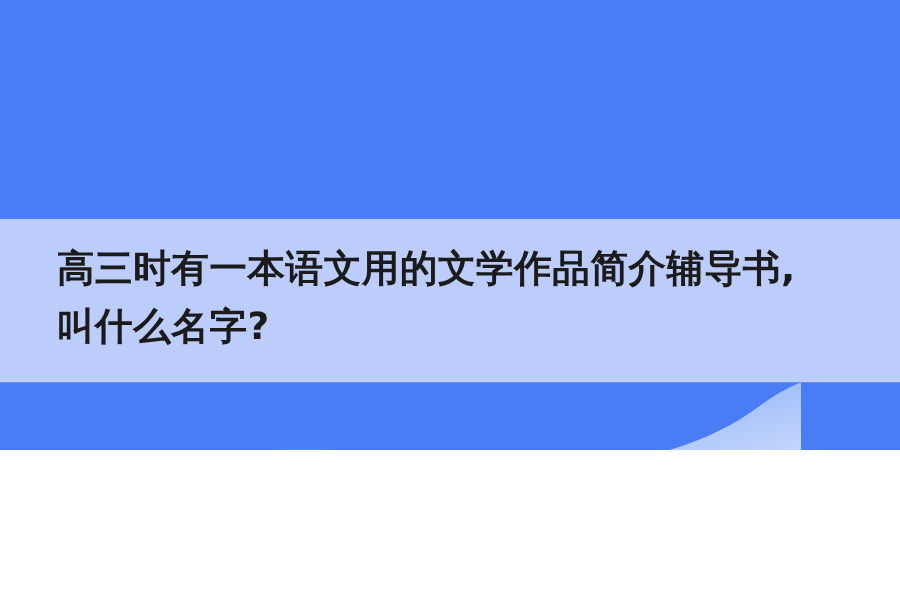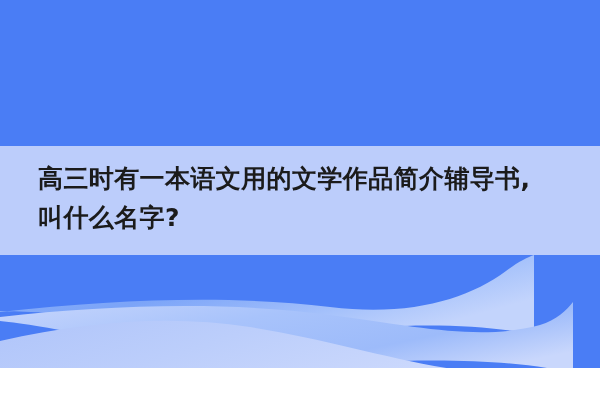--- a/index.html
+++ b/index.html
@@ -8,21 +8,21 @@
     padding: 0;
     background: #ffffff;
   }
   body {
     font-family: "Liberation Sans", "DejaVu Sans", sans-serif;
   }
 
   .canvas {
     position: relative;
     width: 600px;
-    height: 368px;
+    height: 300px;
     overflow: hidden;
     background: #4a7df5;
   }
 
   
   .top-band {
     position: absolute;
     left: 0;
     top: 0;
     width: 600px;

